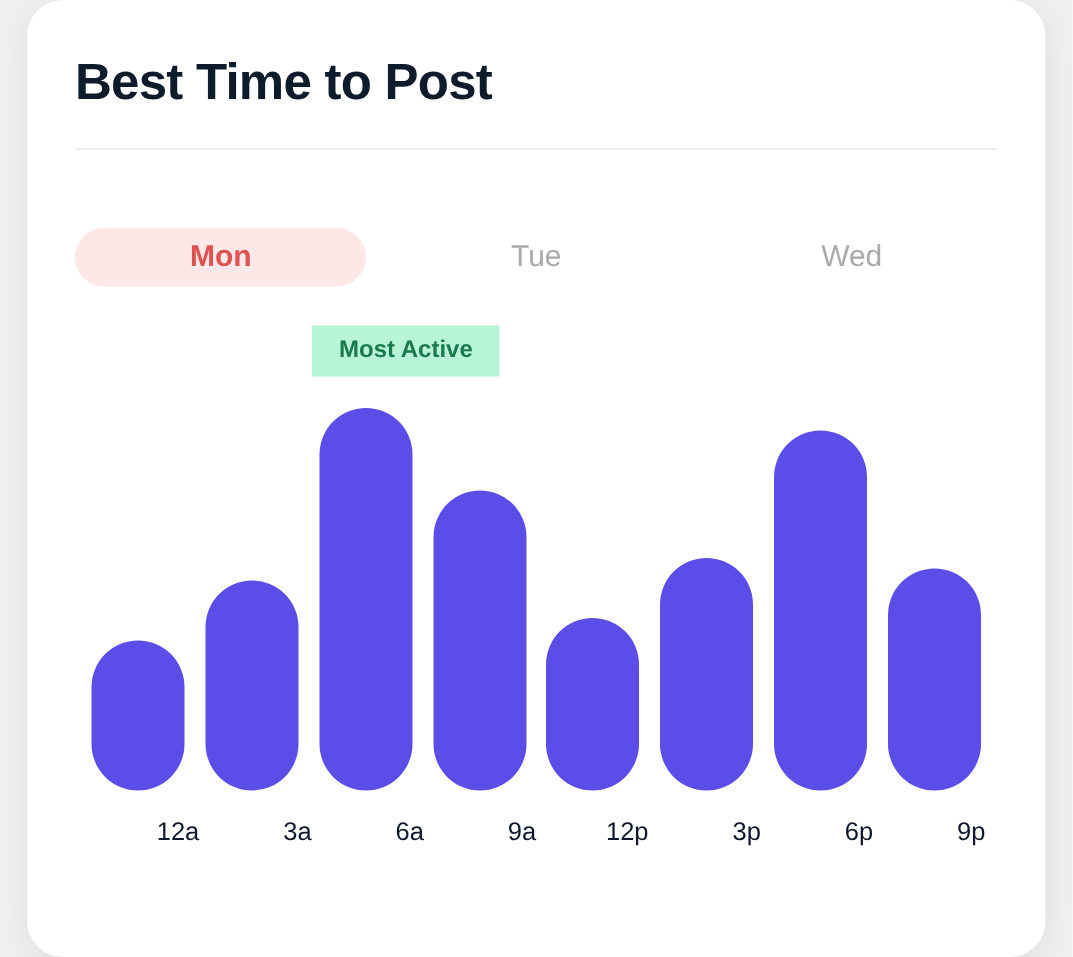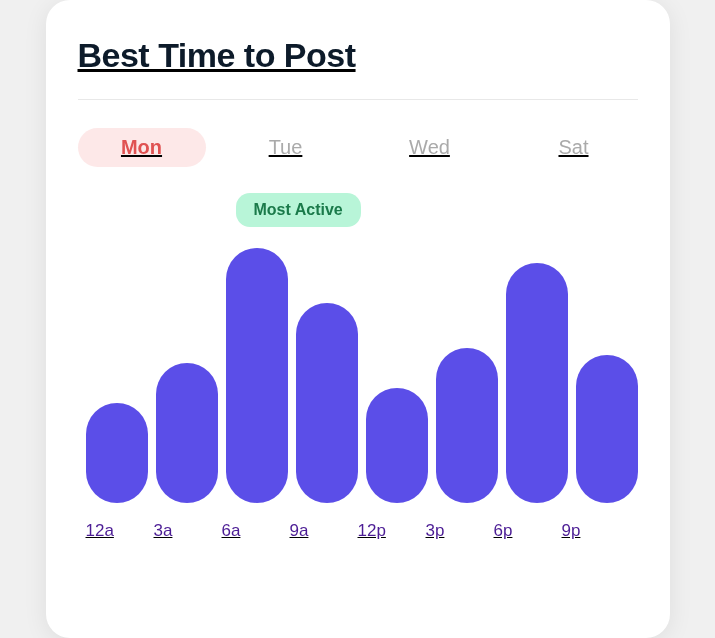--- a/index.html
+++ b/index.html
@@ -10,26 +10,25 @@
       justify-content: center;
       align-items: center;
       min-height: 100vh;
       font-family: -apple-system, BlinkMacSystemFont, 'Segoe UI', sans-serif;
     }
 
     .card {
       background: #ffffff;
       border-radius: 24px;
       padding: 36px 32px 32px 32px;
-      width: 624px;
+      width: 679px;
       min-height: 638px;
       box-shadow: 0 4px 24px rgba(0,0,0,0.08);
       display: flex;
       flex-direction: column;
-      text-decoration: underline;
     }
 
     .title {
       font-size: 34px;
       font-weight: 700;
       color: #0d1b2a;
       margin-bottom: 24px;
       letter-spacing: -0.5px;
     }
 
@@ -37,20 +36,21 @@
       height: 1px;
       background: #e8e8e8;
       margin-bottom: 28px;
     }
 
     .day-tabs {
       display: flex;
       gap: 16px;
       justify-content: center;
       margin-bottom: 36px;
+      margin-top: 24px;
     }
 
     .day-tab {
       font-size: 20px;
       font-weight: 500;
       color: #aaaaaa;
       padding: 8px 16px;
       border-radius: 50px;
       cursor: pointer;
       text-align: center;
@@ -72,21 +72,21 @@
 
     .most-active-badge {
       position: absolute;
       top: -10px;
       left: 158px;
       background: #b8f5d8;
       color: #1a7a4a;
       font-size: 16px;
       font-weight: 700;
       padding: 8px 18px;
-      border-radius: 14px;
+      border-radius: 0;
       white-space: nowrap;
       z-index: 10;
     }
 
     .bars-container {
       display: flex;
       align-items: flex-end;
       justify-content: space-between;
       height: 300px;
       padding: 40px 8px 0 8px;
@@ -107,37 +107,36 @@
     }
 
     .time-labels {
       display: flex;
       justify-content: space-between;
       padding: 18px 8px 0 8px;
     }
 
     .time-label {
       font-size: 17px;
-      color: #4c1d95;
-      text-align: left;
+      color: #0f172a;
+      text-align: right;
       flex: 1;
     }
   </style>
 </head>
 <body>
 
 <div class="card">
   <div class="title">Best Time to Post</div>
   <div class="divider"></div>
 
   <div class="day-tabs" id="day-tabs-container">
   <div class="day-tab active">Mon</div>
       <div class="day-tab">Tue</div>
       <div class="day-tab">Wed</div>
-      <div class="day-tab">Sat</div>
     </div>
 
   <div class="chart-area">
     <div class="most-active-badge">Most Active</div>
     <div class="bars-container" id="bars-container">
     <div class="bar-col">
           <div class="bar" style="height: 100px; background: rgb(91, 78, 232);"></div>
         </div>
         <div class="bar-col">
           <div class="bar" style="height: 140px; background: rgb(91, 78, 232);"></div>

